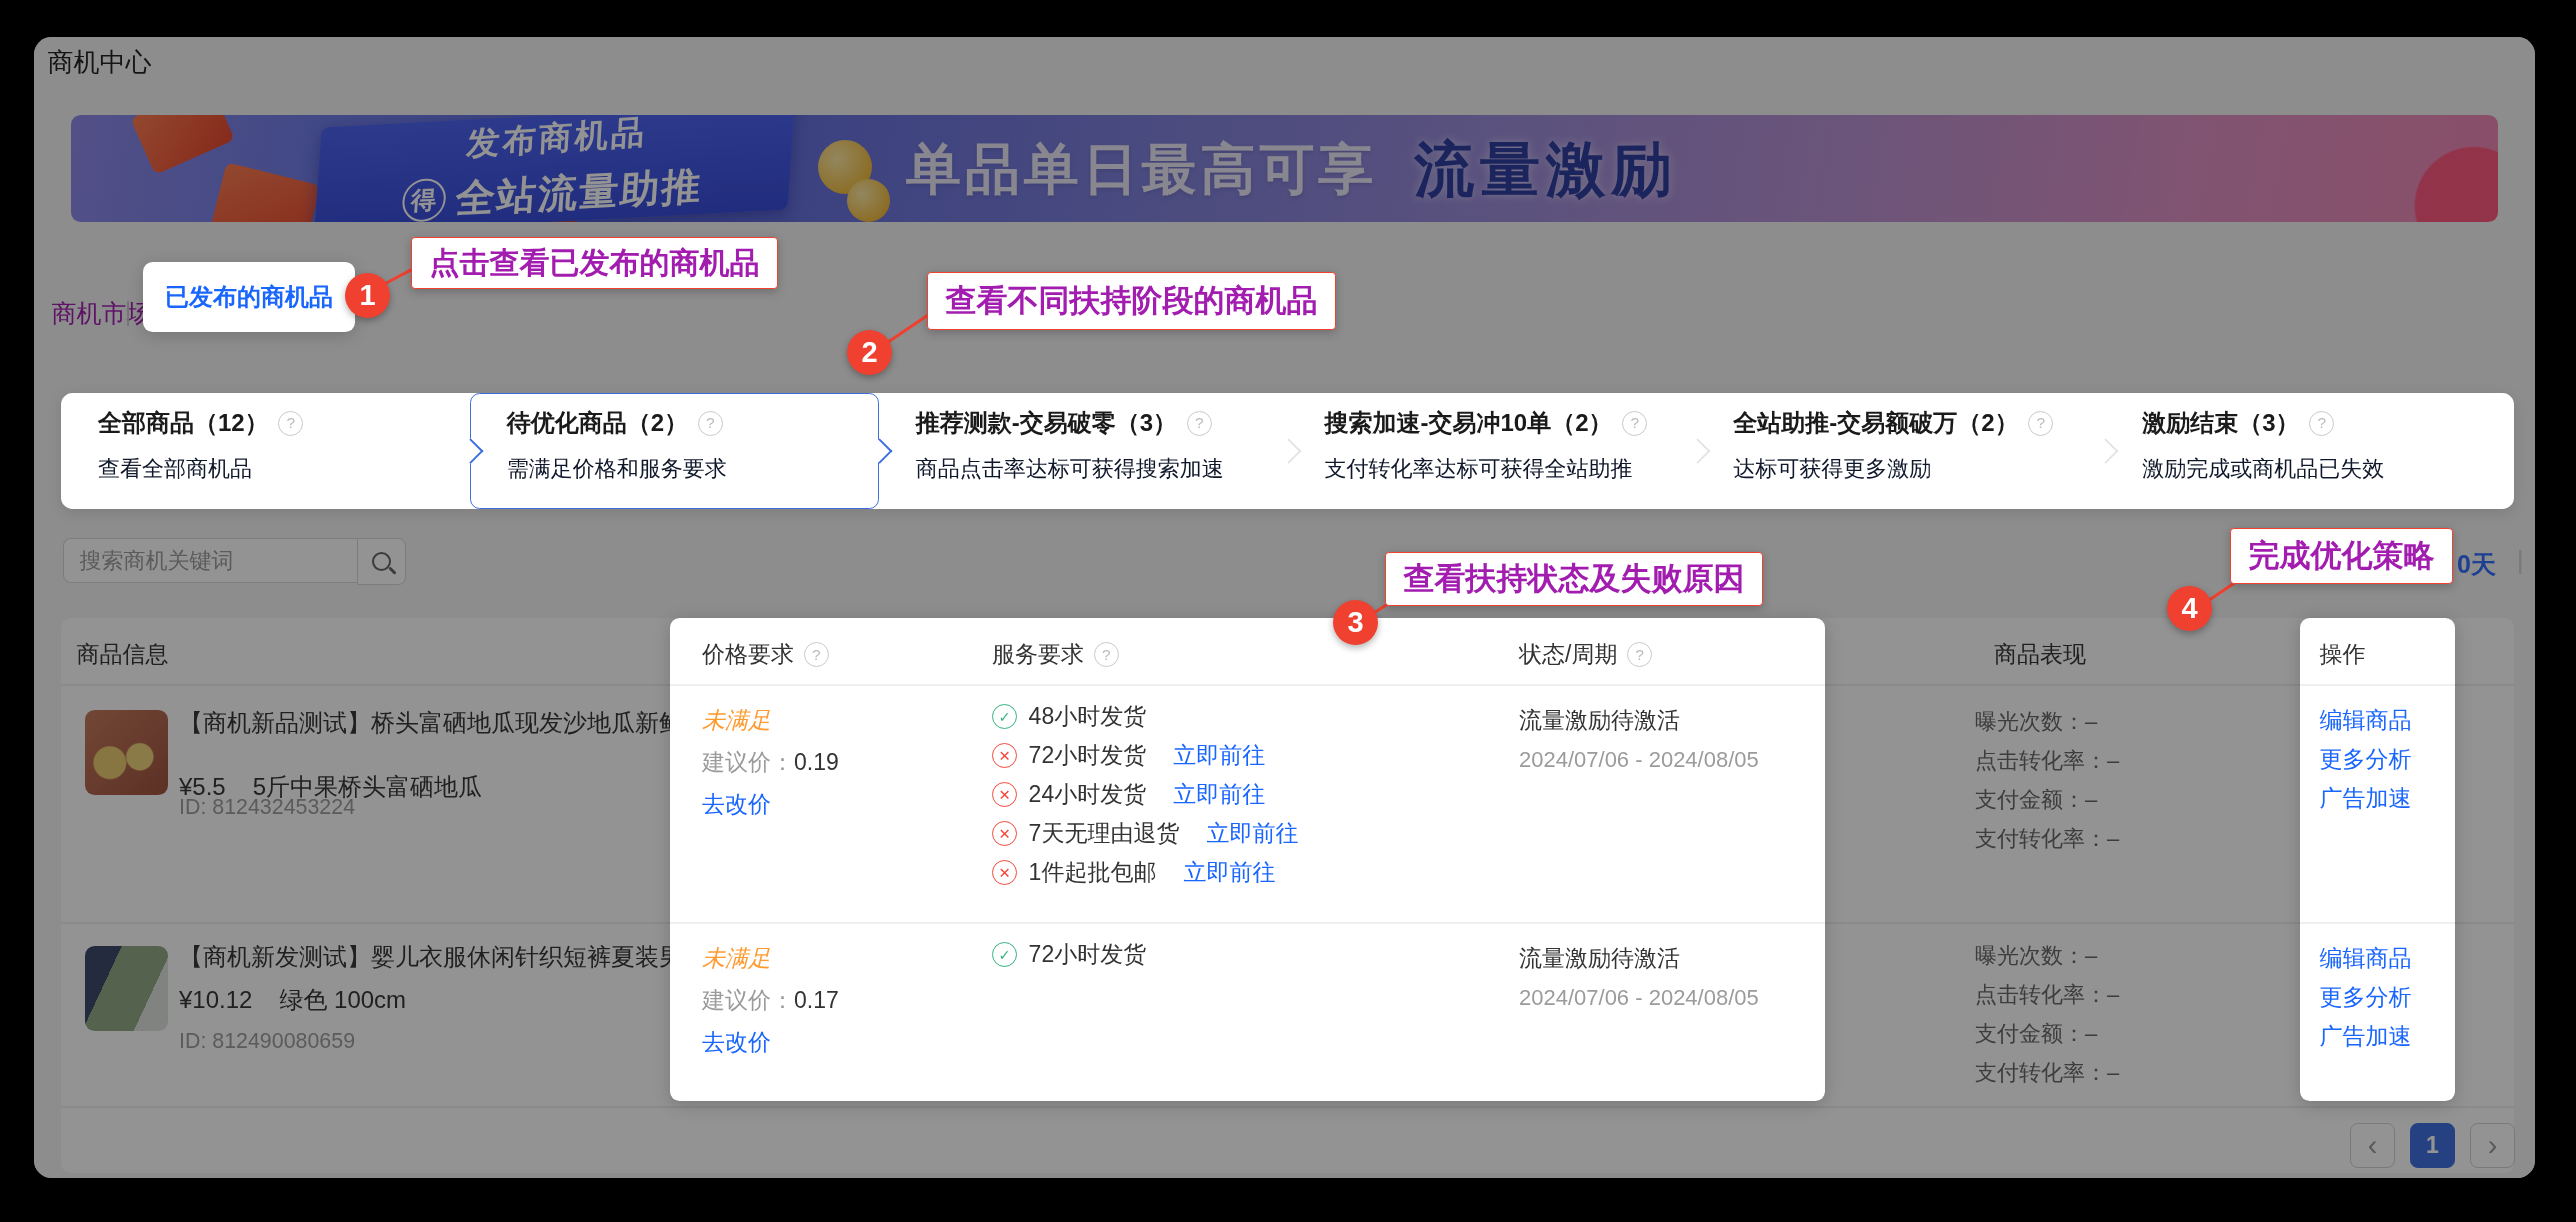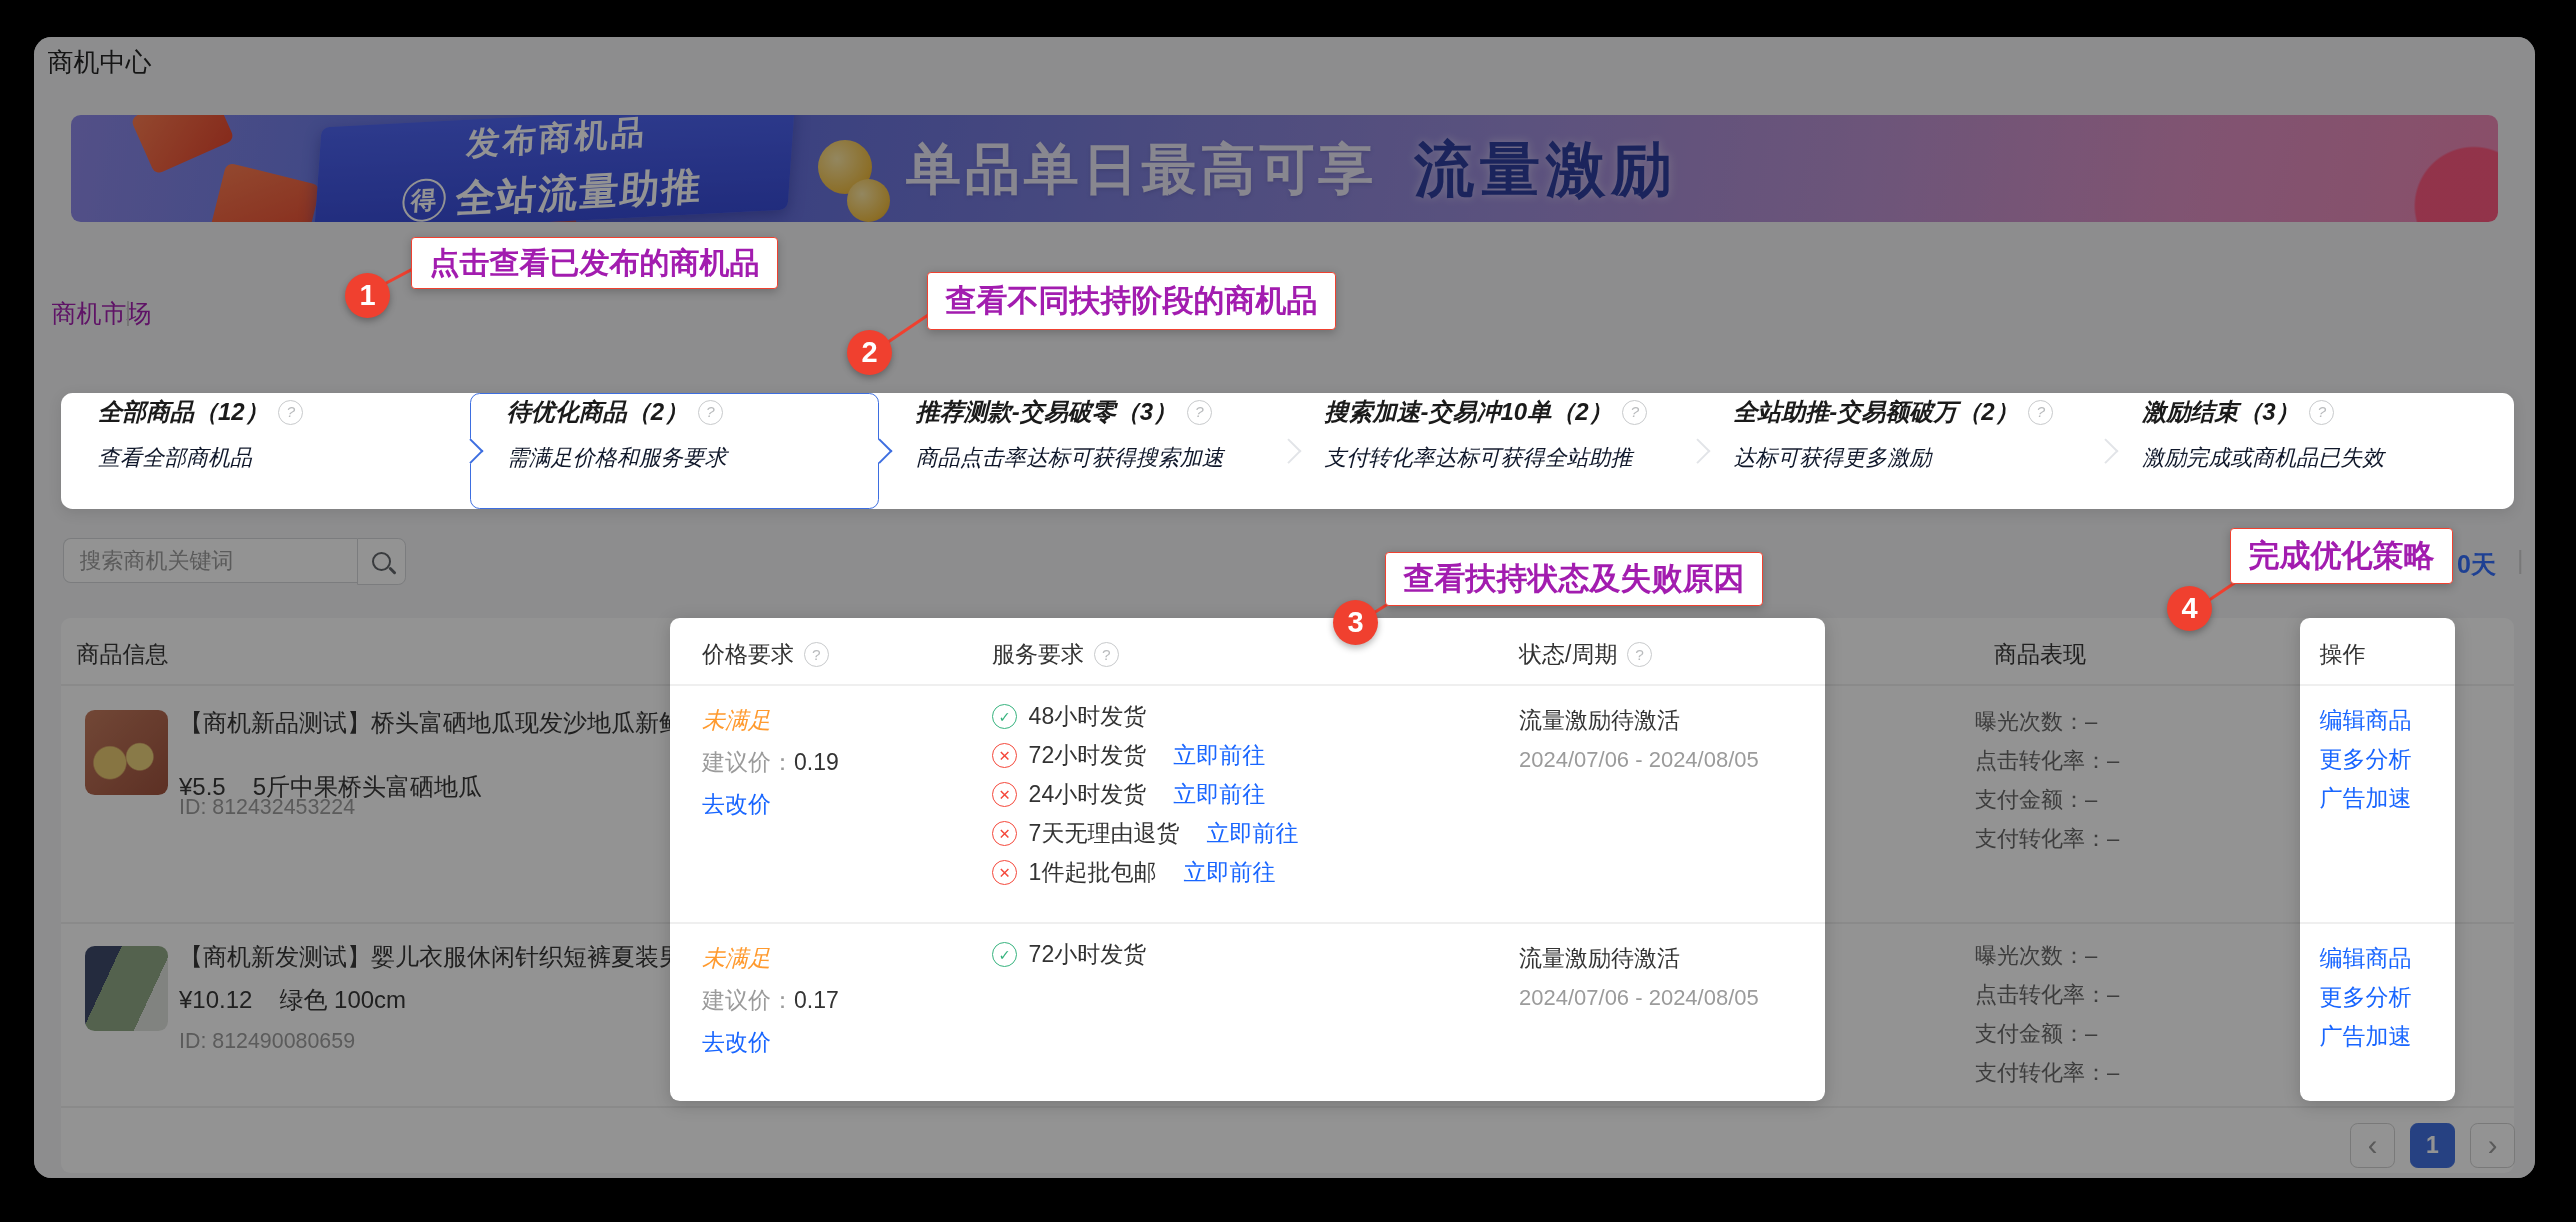--- a/index.html
+++ b/index.html
@@ -63,21 +63,21 @@
     color:#a21caf;font-weight:bold;white-space:nowrap;
     display:flex;align-items:center;padding:0 17.5px;
     box-shadow:0 2.9px 9.7px rgba(0,0,0,.22);
   }
   .connector{position:absolute;height:2.9px;background:#F0402F;transform-origin:left center;}
   
   .tabbar{
     position:absolute;left:27px;top:356px;width:2453px;height:116px;background:#fff;border-radius:11.6px;
     display:flex;box-shadow:0 3.9px 13.6px rgba(0,0,0,.10);
   }
-  .stage{flex:1;position:relative;padding:3px 0 0 37px;box-sizing:border-box;font-style:italic;}
+  .stage{flex:1;position:relative;padding:14px 0 0 37px;box-sizing:border-box;}
   .stage-title{display:flex;align-items:center;gap:9.7px;font-size:24px;font-weight:bold;color:#1a1a1a;white-space:nowrap;}
   .stage-desc{margin-top:15px;font-size:22px;color:#0f172a;white-space:nowrap;}
   .stage:not(:last-child)::after{
     content:"";position:absolute;right:-9.7px;top:50%;width:15.5px;height:15.5px;margin-top:-8.7px;
     border-top:2.9px solid #e2e4e8;border-right:2.9px solid #e2e4e8;transform:rotate(45deg);background:#fff;z-index:2;
   }
   .stage.pre-selected::after{border-color:#3D6EE0;}
   .stage.selected{outline:1.9px solid #3D6EE0;outline-offset:-1.9px;border-radius:9.7px;}
   .stage.selected::after{border-color:#3D6EE0;}
   .qicon{
@@ -167,20 +167,21 @@
       </div>
     </div>
     <div class="headline">
       <span class="hl-left">单品单日最高可享</span>
       <span class="hl-right">流量激励</span>
     </div>
   </div>
 
   <div class="abs nav-market">商机市场</div>
   <div class="abs nav-sep"></div>
+  <div class="pill lit">已发布的商机品</div>
 
   <div class="tabbar lit">
     <div class="stage pre-selected">
       <div class="stage-title">
           <span>全部商品（12）</span>
           <span class="qicon">?</span>
         </div>
       <div class="stage-desc">查看全部商机品</div>
     </div>
     <div class="stage selected">

